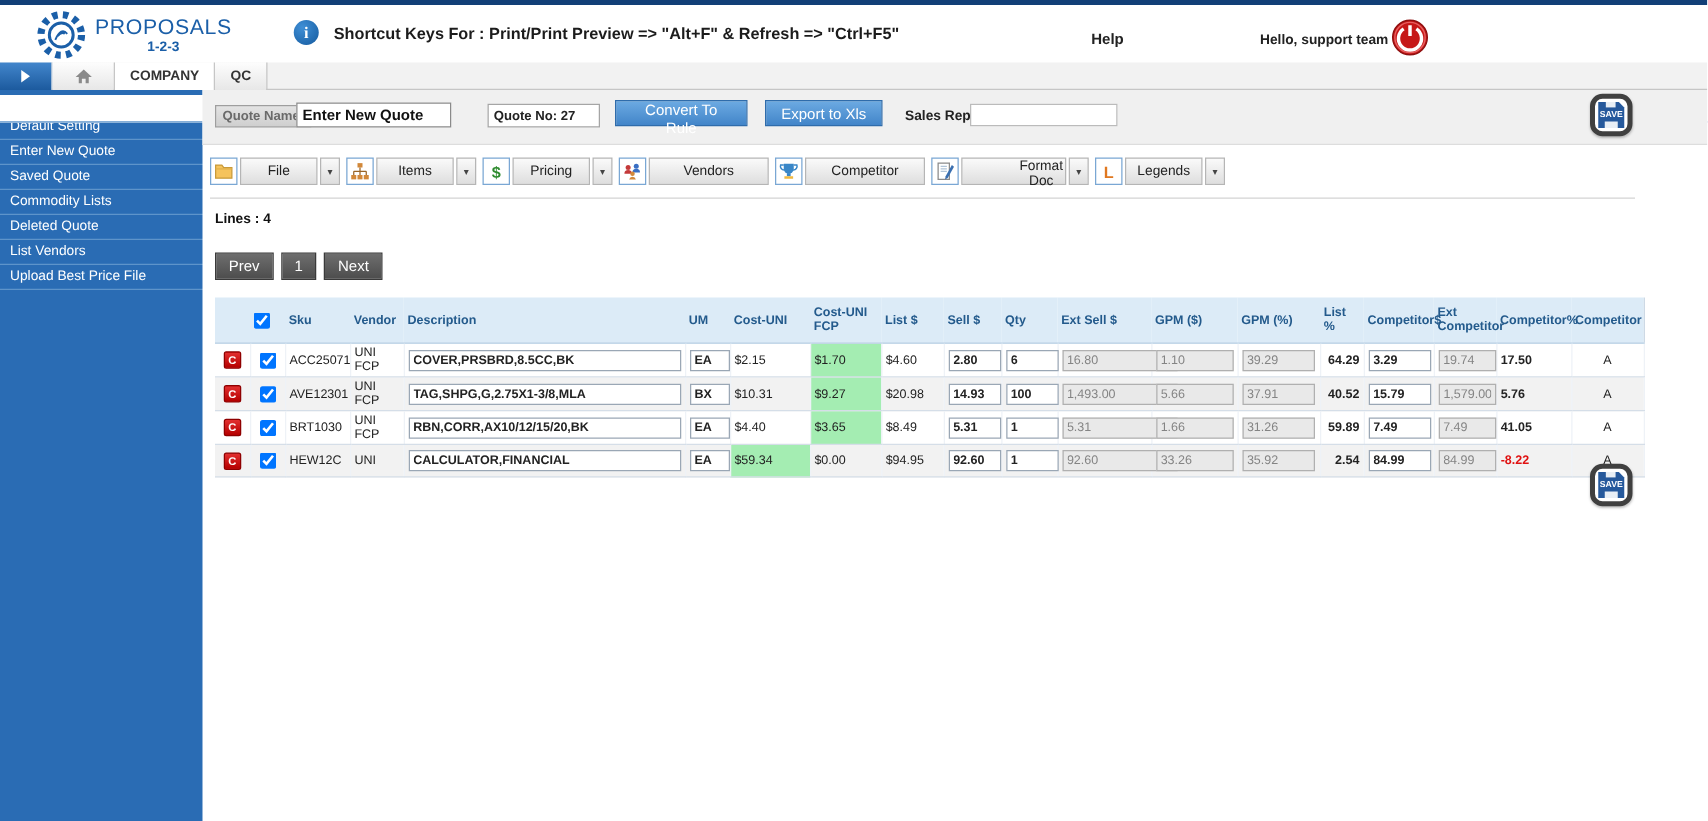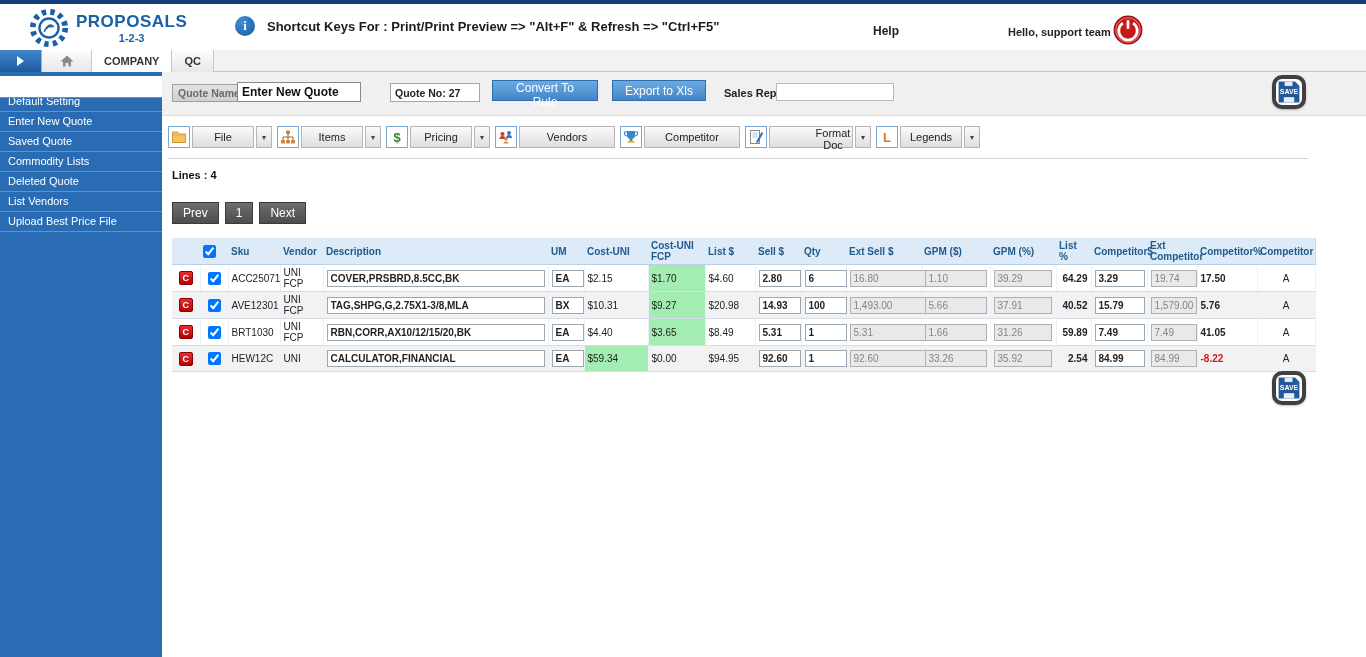--- a/index.html
+++ b/index.html
@@ -6,21 +6,21 @@
   body { font-family:"Liberation Sans", sans-serif; background:#fff; }
   .page { position:relative; width:1366px; height:657px; overflow:hidden; background:#fff; }
 
   
   .topline { position:absolute; top:0; left:0; width:1366px; height:4px; background:#123f77; }
 
   
   .header { position:absolute; top:4px; left:0; width:1366px; height:46px; background:#fff; }
   .logo { position:absolute; left:28px; top:3px; display:flex; align-items:center; gap:6px; }
   .logo-text { display:flex; flex-direction:column; align-items:center; }
-  .logo-title { font-size:17px; font-weight:bold; color:#1b5fa8; letter-spacing:0.5px;text-align:center; }
+  .logo-title { font-size:17px; font-weight:normal; color:#1b5fa8; letter-spacing:0.5px;text-align:center; }
   .logo-sub { font-size:11px; font-weight:bold; color:#1b5fa8; }
   .shortcut-wrap { position:absolute; left:235px; top:12px; display:flex; align-items:center; gap:12px; }
   .info-icon { width:20px; height:20px; border-radius:50%; background:radial-gradient(circle at 35% 30%, #3f8fd6, #155a9e); color:#fff; font-weight:bold; font-size:13px; text-align:center; line-height:20px; font-family:"Liberation Serif", serif; }
   .shortcut-text { font-size:13px; font-weight:bold; color:#1c1c1c; }
   .help-link { position:absolute; left:873px; top:20px; font-size:12px; font-weight:bold; color:#222; cursor:pointer; }
   .greeting { position:absolute; left:1008px; top:22px; font-size:11px; font-weight:bold; color:#222; }
   .power-btn { position:absolute; left:1113px; top:11px; width:30px; height:30px; cursor:pointer; }
 
   
   .tabbar { position:absolute; top:50px; left:0; width:1366px; height:22px; background:#f2f2f2; border-bottom:1px solid #c6c6c6; display:flex; }
@@ -61,21 +61,21 @@
   .m-sm { width:62px; } .m-lg { width:96px; } .m-md { width:84px;padding-left:44px; }
   .menu-arrow { width:16px; height:22px; border:1px solid #b5b5b5; background:linear-gradient(#fafafa,#dedede); font-size:8px; color:#444; cursor:pointer; padding:0; }
   .toolbar-sep { position:absolute; top:86px; left:6px; width:1140px; border-bottom:1px solid #d4d4d4; }
 
   .lines-label { position:absolute; top:97px; left:10px; font-size:11px; font-weight:bold; color:#111; }
   .pager { position:absolute; top:130px; left:10px; display:flex; gap:6px; }
   .pg-btn { background:linear-gradient(#6e6e6e,#4d4d4d); border:1px solid #3a3a3a; border-radius:0; color:#fff; font-size:12px; padding:3px 10px; cursor:pointer; font-family:"Liberation Sans", sans-serif; }
 
   
   table.quote { position:absolute; top:166px; left:10px; width:1143px; border-collapse:collapse; table-layout:fixed; border-right:1px solid #cdd9e5; }
-  table.quote th { background:#dcebf7; color:#235a8c; font-size:10px; font-weight:bold; padding:2px 3px; text-align:left; border-bottom:1px solid #b9cfe4; height:24px; line-height:11px; }
+  table.quote th { background:#dcebf7; color:#235a8c; font-size:10px; font-weight:bold; padding:7px 3px; text-align:left; border-bottom:1px solid #b9cfe4; height:24px; line-height:11px; }
   table.quote td { font-size:10px; color:#222; padding:2px 3px; border-bottom:1px solid #d5dee8; border-right:1px solid #eef2f7; height:26px; }
   tbody tr:nth-child(even) { background:#f2f2f2; }
   .c-badge { display:inline-block; width:14px; height:14px; background:linear-gradient(#e23030,#b50000); border:1px solid #8f0000; color:#fff; font-size:9px; font-weight:bold; text-align:center; line-height:13px; border-radius:2px; cursor:pointer; }
   .cell-center { text-align:center; }
   td.sku, td.vendor { color:#444; }
   td.money { font-size:10.5px; }
   td.hl { background:#a4edb2; }
   td.pct { font-weight:bold; color:#0f7d28; }
   td.pct-right { text-align:right; padding-right:2px; }
   td.pct.neg { color:#e01010; }

